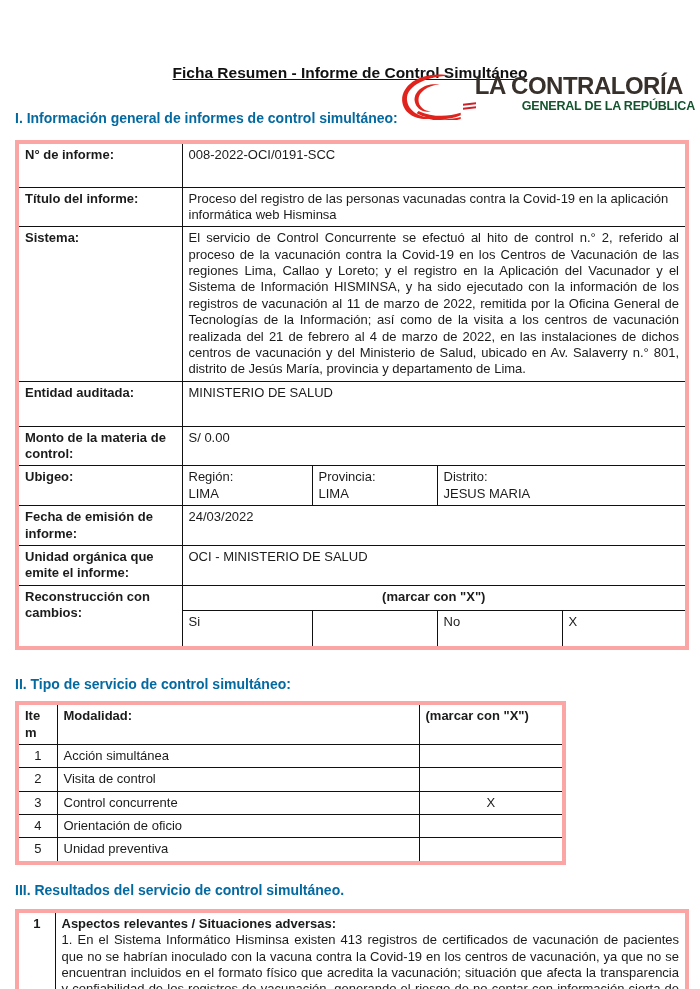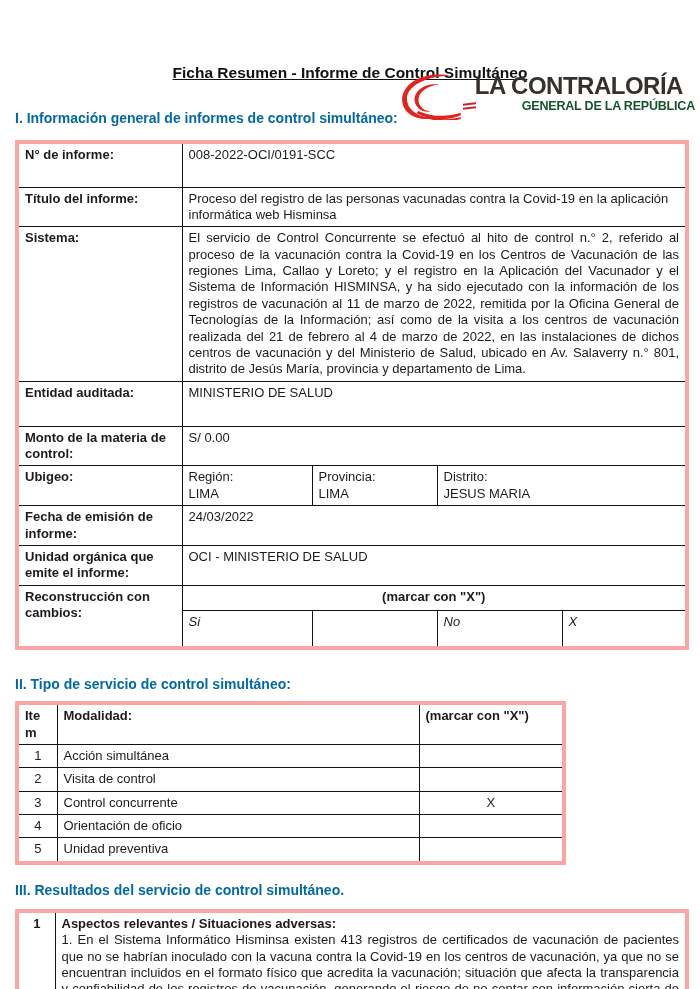--- a/index.html
+++ b/index.html
@@ -55,21 +55,21 @@
     text-align: left;
     font-size: 13px; line-height: 1.26;
     word-wrap: break-word;
   }
   .t1 { width: 670px; margin-top: 14px; }
   .t1 .lbl { font-weight: bold; }
   .h45 { height: 45px; }
   .h36 { height: 36px; }
   .just { text-align: justify; }
   .marcar-cell { text-align: center; font-weight: bold; height: 25px; }
-  .sub-cell { height: 38px; font-style: italic; }
+  .sub-cell { height: 38px; }
 
   .t2 { width: 547px; margin-top: 9px; }
   .t2 th { font-weight: bold; text-align: left; height: 32px; }
   .t2 td { height: 21px; }
   .t2 .num { text-align: center; }
   .t2 .mark { text-align: center; }
 
   .t3 { width: 670px; margin-top: 11px; }
   .t3 .num { text-align: center; font-weight: bold; }
   .t3 .content { height: 110px; }

